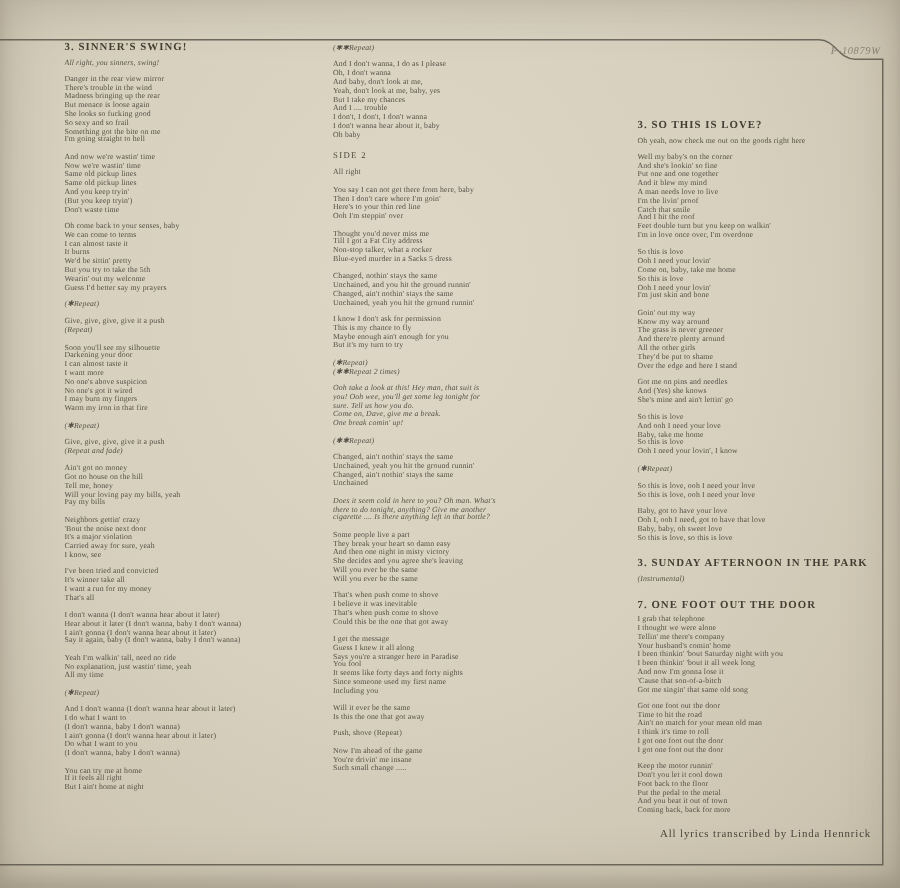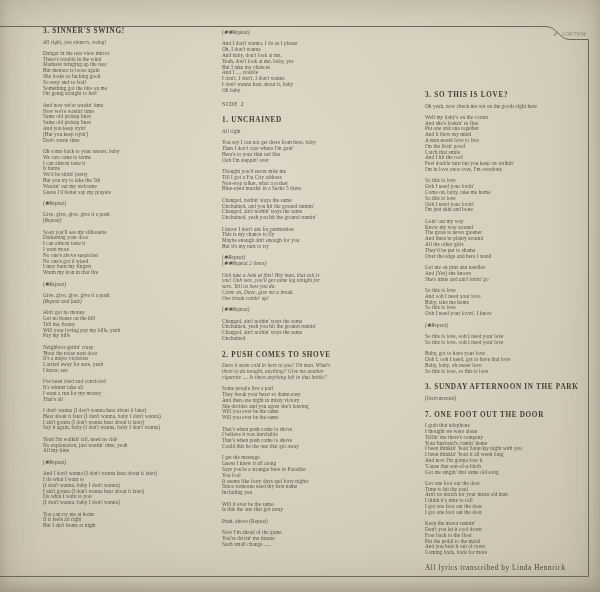--- a/index.html
+++ b/index.html
@@ -22,34 +22,34 @@
     font-style:italic; font-size:7px; letter-spacing:0.4px;
     color:#8b8377;
     margin-top:21px;
   }
   .col {
     position:absolute; color:#565147; font-size:5.2px; line-height:5.8px;
     letter-spacing:0.1px; overflow:hidden;
   }
   .col-1 { left:33px;  top:27px; width:187px; height:548px;margin-left:10px; }
   .col-2 { left:222px; top:30px; width:187px; height:546px; }
-  .col-3 { left:425px; top:91px; width:170px; height:498px; }
+  .col-3 { left:425px; top:79px; width:170px; height:498px; }
   .col > :first-child { margin-top:0; }
   .song-title {
     font-size:7.2px; line-height:8px; font-weight:bold; color:#443e34;
     letter-spacing:0.7px; margin:9px 0 4.5px;
   }
   .side-label { font-size:5.8px; letter-spacing:0.9px; color:#4c463c; margin:8px 0 6px; }
   .stanza { margin:0 0 5.6px; position:relative; }
   .stanza.it { font-style:italic; }
   .line { white-space:nowrap; }
   .line.it { font-style:italic; }
   .credit {
     font-size:7.2px; letter-spacing:0.6px; color:#4a443a;
-    margin:10px 0 0; white-space:nowrap;
+    margin:10px 15px 0; white-space:nowrap;
   }
 </style>
 </head>
 <body>
 
 <div class="page">
   <svg class="border-svg" width="600" height="592" viewBox="0 0 600 592" aria-hidden="true">
     <path d="M0 26.5 H546 C557 26.5 559 39.5 570 39.5 H588.5 V576.5 H0" fill="none" stroke="#6e695d" stroke-width="1"></path>
   </svg>
 
@@ -170,21 +170,20 @@
         <div class="line">Oh, I don't wanna</div>
         <div class="line">And baby, don't look at me,</div>
         <div class="line">Yeah, don't look at me, baby, yes</div>
         <div class="line">But I take my chances</div>
         <div class="line">And I .... trouble</div>
         <div class="line">I don't, I don't, I don't wanna</div>
         <div class="line">I don't wanna hear about it, baby</div>
         <div class="line">Oh baby</div>
       </div>
       <div class="side-label">SIDE 2</div>
-      <div class="song-title">1. UNCHAINED</div>
       <div class="stanza">
         <div class="line">All right</div>
       </div>
       <div class="stanza">
         <div class="line">You say I can not get there from here, baby</div>
         <div class="line">Then I don't care where I'm goin'</div>
         <div class="line">Here's to your thin red line</div>
         <div class="line">Ooh I'm steppin' over</div>
       </div>
       <div class="stanza">
@@ -218,21 +217,20 @@
       </div>
       <div class="stanza">
         <div class="line it">(✱✱Repeat)</div>
       </div>
       <div class="stanza">
         <div class="line">Changed, ain't nothin' stays the same</div>
         <div class="line">Unchained, yeah you hit the ground runnin'</div>
         <div class="line">Changed, ain't nothin' stays the same</div>
         <div class="line">Unchained</div>
       </div>
-      <div class="song-title">2. PUSH COMES TO SHOVE</div>
       <div class="stanza it">
         <div class="line">Does it seem cold in here to you?  Oh man.  What's</div>
         <div class="line">there to do tonight, anything?  Give me another</div>
         <div class="line">cigarette .... Is there anything left in that bottle?</div>
       </div>
       <div class="stanza">
         <div class="line">Some people live a part</div>
         <div class="line">They break your heart so damn easy</div>
         <div class="line">And then one night in misty victory</div>
         <div class="line">She decides and you agree she's leaving</div>

